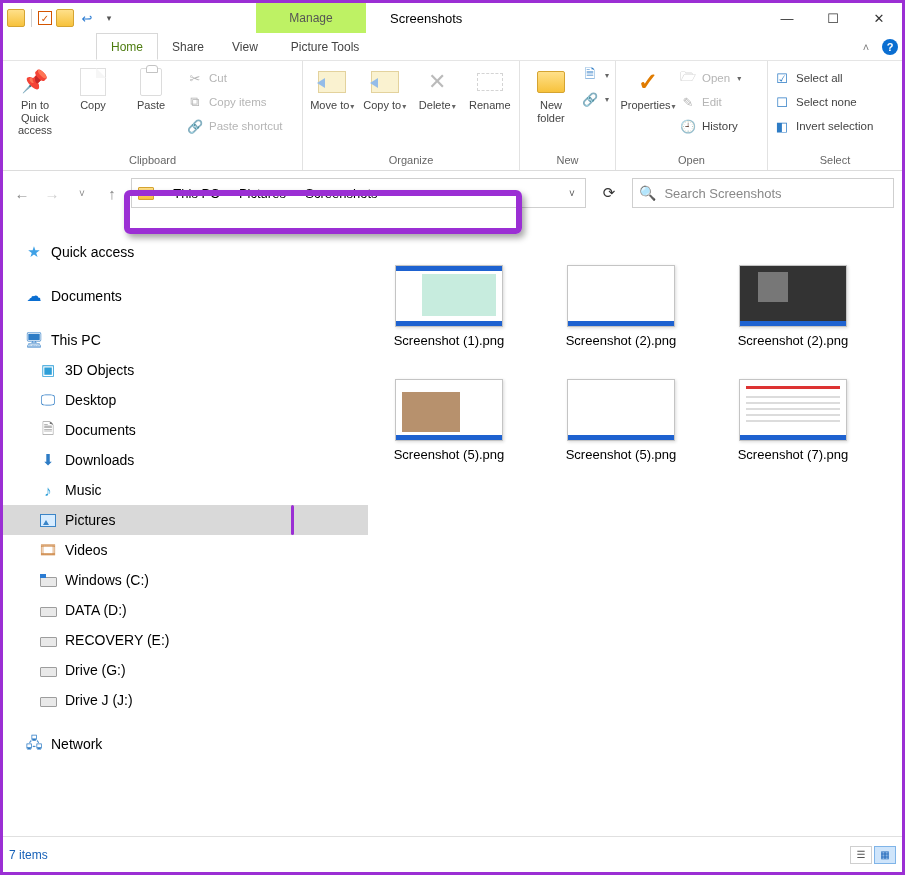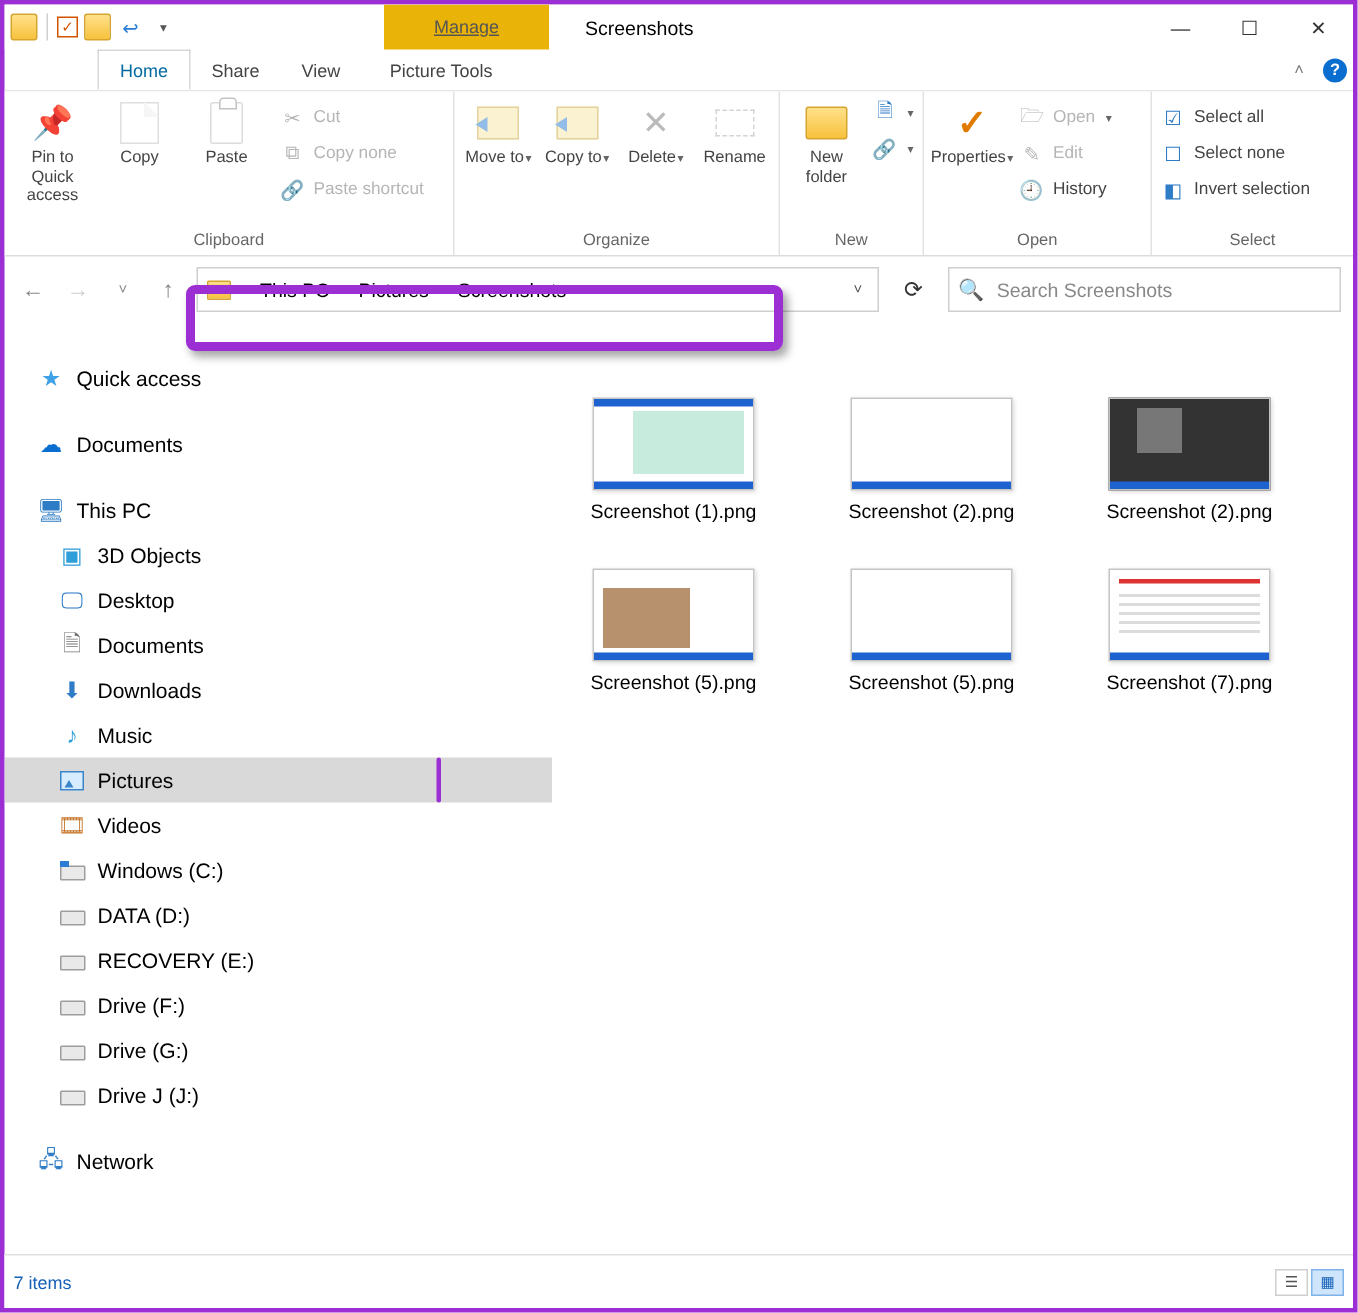--- a/index.html
+++ b/index.html
@@ -6,30 +6,30 @@
   html, body { margin: 0; padding: 0; }
   body { width: 905px; height: 875px; background: #fff; border: 3px solid #9b2fd4; overflow: hidden; font-size: 12px; color: #000; }
 
   
   .titlebar { height: 30px; display: flex; align-items: stretch; background: #fff; }
   .qat { display: flex; align-items: center; padding-left: 4px; gap: 4px; }
   .qat-folder { width: 18px; height: 18px; background: linear-gradient(#ffe08a,#f7c23c); border: 1px solid #d5a431; border-radius: 2px; position: relative; }
   .qat-ico { width: 18px; height: 18px; display: flex; align-items: center; justify-content: center; font-size: 13px; color: #4a4a4a; }
   .qat-sep { width: 1px; height: 18px; background: #d0d0d0; margin: 0 2px; }
   .title-mid { flex: 1; display: flex; align-items: center; }
-  .title-tabgroup { margin-left: 138px; width: 110px; height: 30px; background: #eab308; display: flex; align-items: center; justify-content: center; font-size: 12px; color: #555; text-decoration: underline; }
+  .title-tabgroup { margin-left: 138px; width: 110px; height: 30px; background: #bef264; display: flex; align-items: center; justify-content: center; font-size: 12px; color: #555; }
   .window-title { margin-left: 24px; font-size: 13px; color: #000; }
   .win-btns { display: flex; }
   .win-btn { width: 46px; height: 30px; display: flex; align-items: center; justify-content: center; color: #333; font-size: 13px; }
 
   
   .tabrow { height: 28px; display: flex; align-items: stretch; border-bottom: 1px solid #e5e5e5; }
   .file-tab { background: #1979ca; color: #fff; width: 62px; display: flex; align-items: center; justify-content: center; font-size: 12px; margin-top: 36px; }
   .tab { padding: 0 14px; display: flex; align-items: center; font-size: 12px; color: #444; }
-  .tab.active { border: 1px solid #d8d8d8; border-bottom: 1px solid #fff; background: #fff; color: #0369a1; }
+  .tab.active { border: 1px solid #d8d8d8; border-bottom: 1px solid #fff; background: #fff; color: #4d7c0f; margin-left: 31px; }
   .tab.tool { margin-left: 5px; }
   .tab-spacer { flex: 1; }
   .ribbon-toggle { width: 24px; display: flex; align-items: center; justify-content: center; color: #7a7a7a; font-size: 11px; }
   .help { width: 24px; display: flex; align-items: center; justify-content: center; }
   .help-circle { width: 16px; height: 16px; border-radius: 50%; background: #0a6ed1; color: #fff; font-size: 11px; font-weight: bold; display: flex; align-items: center; justify-content: center; }
 
   
   .ribbon { height: 110px; display: flex; background: #fff; border-bottom: 1px solid #dcdcdc; }
   .rgroup { border-right: 1px solid #e2e2e2; display: flex; flex-direction: column; padding: 4px 6px 0 6px; }
   .rgroup:last-child { border-right: none; }
@@ -166,21 +166,21 @@
           </span>
         <span class="lbl">Paste</span>
       </div>
       <div class="rlist" style="margin-left:4px;">
         <div class="rlist-item dim">
             <span class="ico">✂</span>
             <span>Cut</span>
           </div>
         <div class="rlist-item dim">
             <span class="ico">⧉</span>
-            <span>Copy none</span>
+            <span>Copy items</span>
           </div>
         <div class="rlist-item dim">
             <span class="ico">🔗</span>
             <span>Paste shortcut</span>
           </div>
       </div>
     </div>
     <div class="rgroup-label">Clipboard</div>
   </div>
 
@@ -372,26 +372,20 @@
     <div class="tree-item lvl1">
         <span class="ti-ico">
           <span class="drive"></span>
         </span>
         <span>RECOVERY (E:)</span>
       </div>
     <div class="tree-item lvl1">
         <span class="ti-ico">
           <span class="drive"></span>
         </span>
-        <span>Drive (F:)</span>
-      </div>
-    <div class="tree-item lvl1">
-        <span class="ti-ico">
-          <span class="drive"></span>
-        </span>
         <span>Drive (G:)</span>
       </div>
     <div class="tree-item lvl1">
         <span class="ti-ico">
           <span class="drive"></span>
         </span>
         <span>Drive J (J:)</span>
       </div>
     <div class="tree-gap"></div>
     <div class="tree-item">

